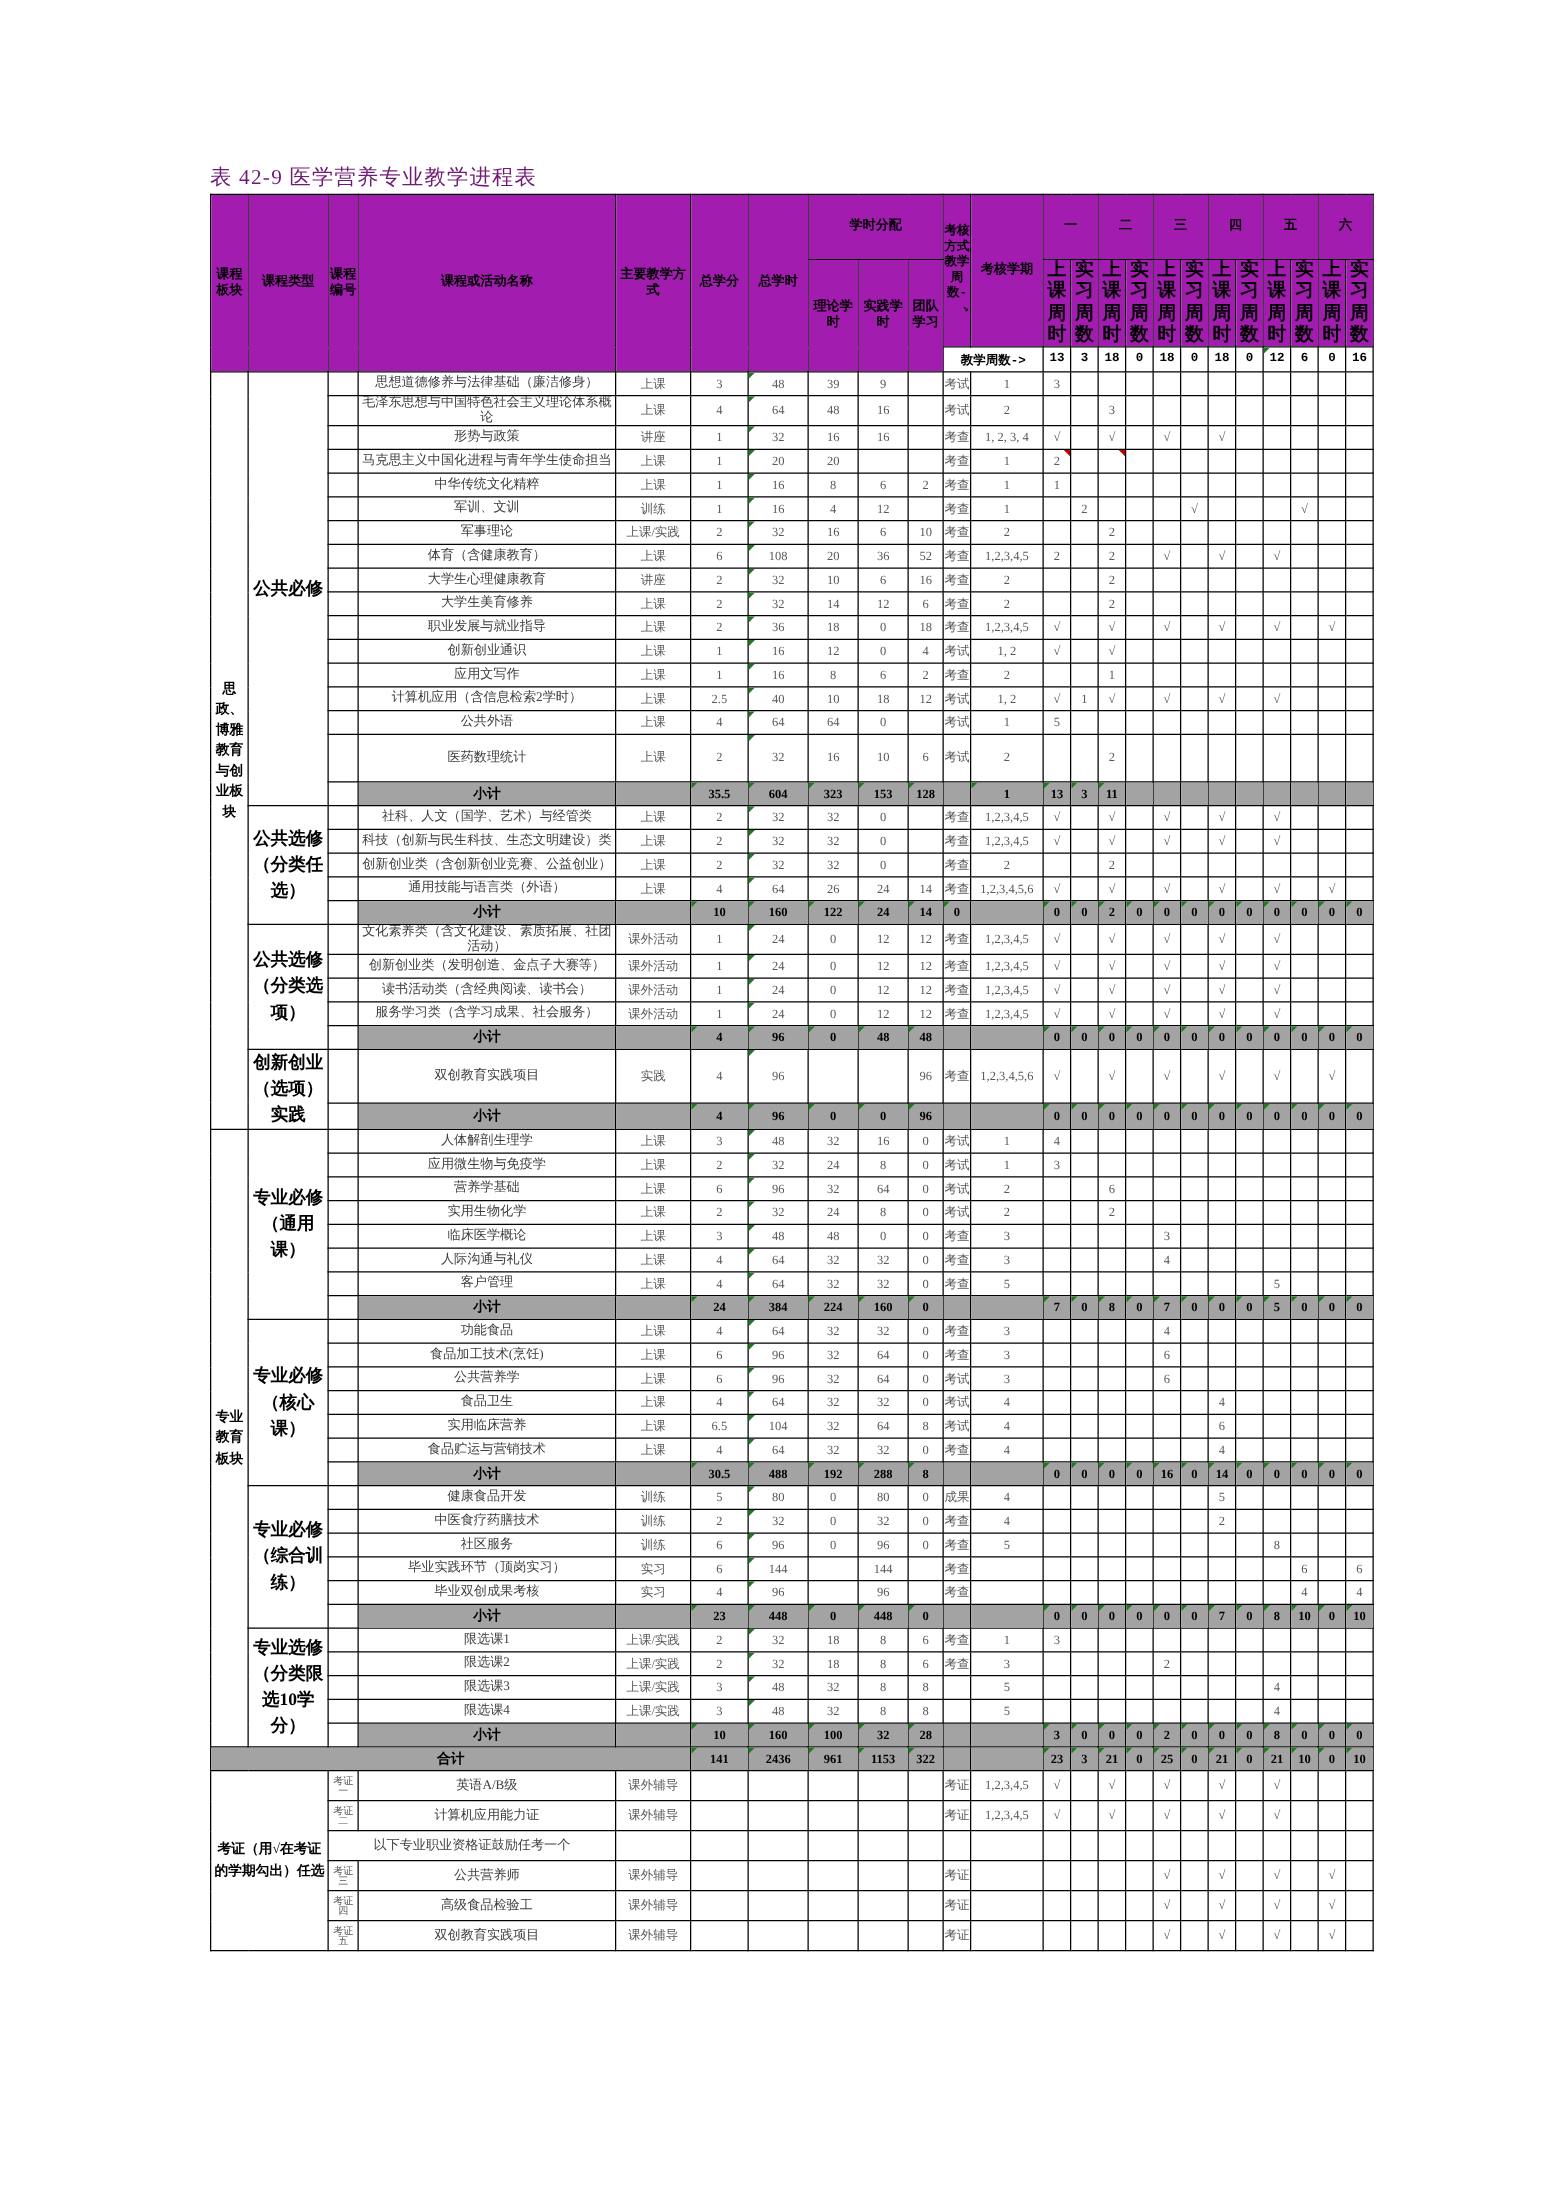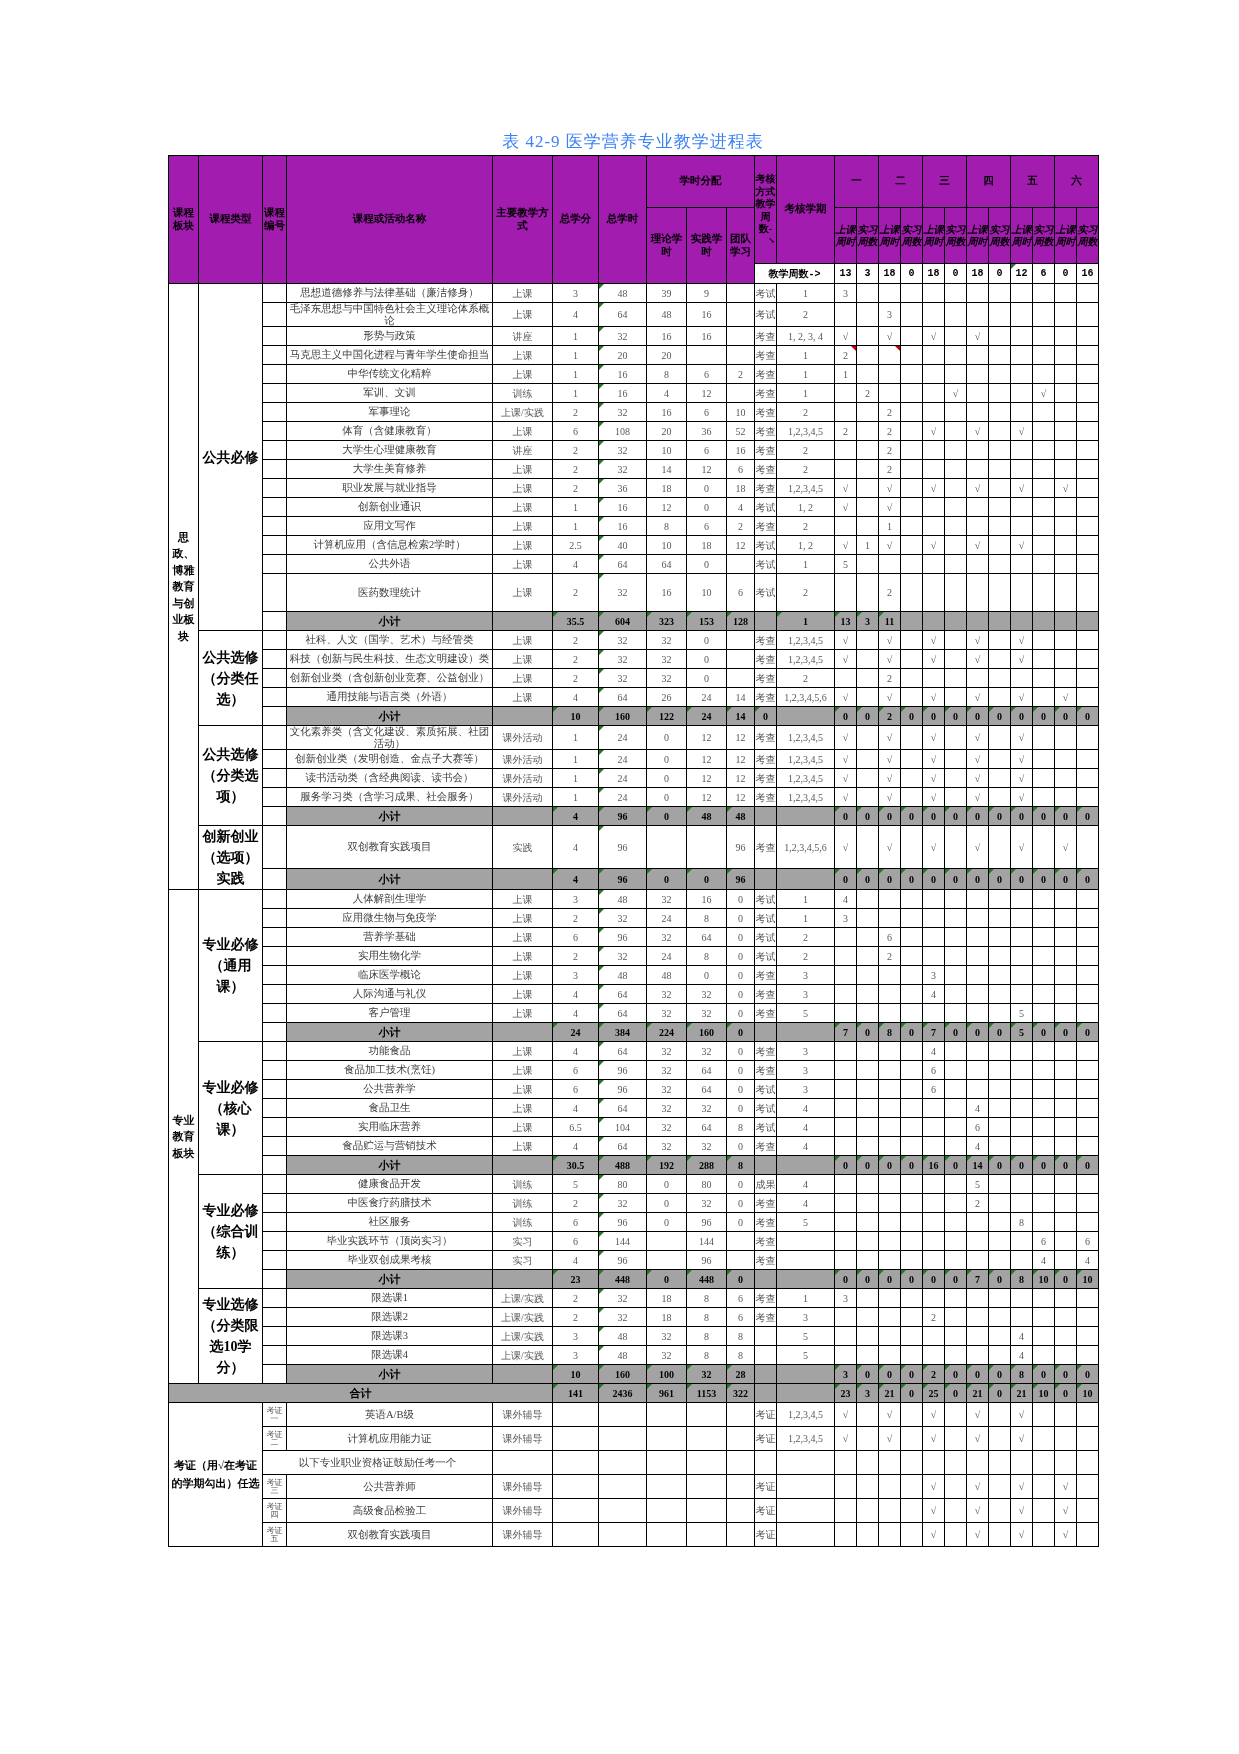--- a/index.html
+++ b/index.html
@@ -1,41 +1,41 @@
 <!DOCTYPE html>
 <html><head>
 <meta charset="utf-8">
 <style>
   html,body{margin:0;padding:0;}
   body{width:1239px;height:1754px;background:#fff;font-family:"Liberation Serif","DejaVu Serif",serif;position:relative;}
   .page{position:absolute;inset:0;}
-  .title{position:absolute;top:130px;left:168px;width:930px;text-align:center;font-size:17px;color:#3b82f6;letter-spacing:1px;}
+  .title{position:absolute;top:130px;left:168px;width:930px;text-align:left;font-size:17px;color:#701a75;letter-spacing:1px;}
   table.sched{position:absolute;top:155px;left:168px;width:930px;border-collapse:collapse;table-layout:fixed;}
   table.sched th,table.sched td{border:1px solid #000;text-align:center;vertical-align:middle;padding:0;position:relative;overflow:hidden;}
   thead th{font-weight:bold;font-size:10.5px;word-break:break-all;line-height:1.2;padding:1px;color:#000;background:#a21caf;}
   thead tr.rowA{height:52px;}
   thead tr.rowB{height:56px;}
   thead tr.weeks{height:20px;}
-  .subhdr{font-size:10px;line-height:1.15;padding:0;font-style:italic;}
+  .subhdr{font-size:15px;line-height:1.15;padding:0;}
   .weeks td{font-weight:bold;font-size:10px;color:#000;font-family:Liberation Mono, monospace;}
   .weekslabel{font-weight:bold;font-size:10px;}
   tbody tr{height:19px;}
   tbody tr.tall{height:38px;padding-left:43px;}
   tbody tr.cert{height:24px;}
   td.val{font-size:10px;color:#595959;line-height:1.1;}
   td.namecell{font-size:10.5px;color:#3d3d3d;line-height:1.1;}
   td.codecell{font-size:8px;color:#555;line-height:1;}
   td.blockcell{font-weight:bold;font-size:11px;color:#000;word-break:break-all;line-height:1.5;padding:2px;}
   td.certblock{line-height:1.6;}
   td.typecell{font-weight:bold;font-size:14px;color:#000;word-break:break-all;line-height:1.5;padding:2px;}
   td.sub{background:#a3a3a3;font-weight:bold;color:#000;font-size:10px;}
   td.sub.namecell{font-size:11px;color:#000;}
   .gt::before{content:'';position:absolute;top:0;left:0;width:0;height:0;border-top:5px solid #1f7a1f;border-right:5px solid transparent;}
   .rt::after{content:'';position:absolute;top:0;right:0;width:0;height:0;border-top:5px solid #c00000;border-left:5px solid transparent;}
-  .assesshdr{font-size:10px;line-height:1.25;}
+  .assesshdr{font-size:10px;line-height:1.25;font-family:Liberation Mono, monospace;}
   .arrow{font-size:8px;display:block;text-align:right;padding-right:1px;}
 </style>
 </head>
 <body>
 
 <div class="page">
   <div class="title">表 42-9 医学营养专业教学进程表</div>
 
   <table class="sched">
     <colgroup>

